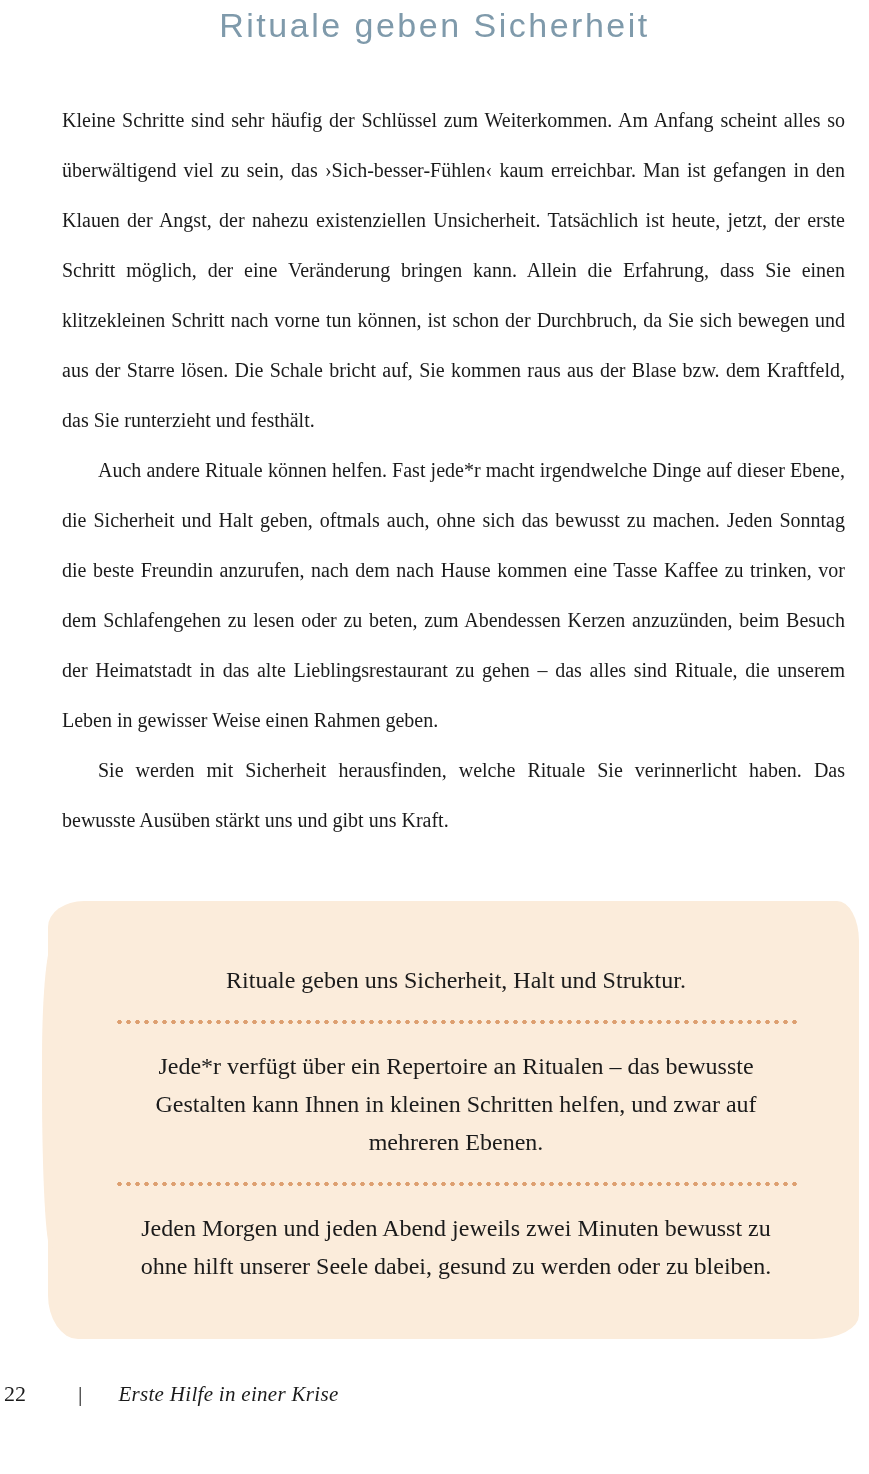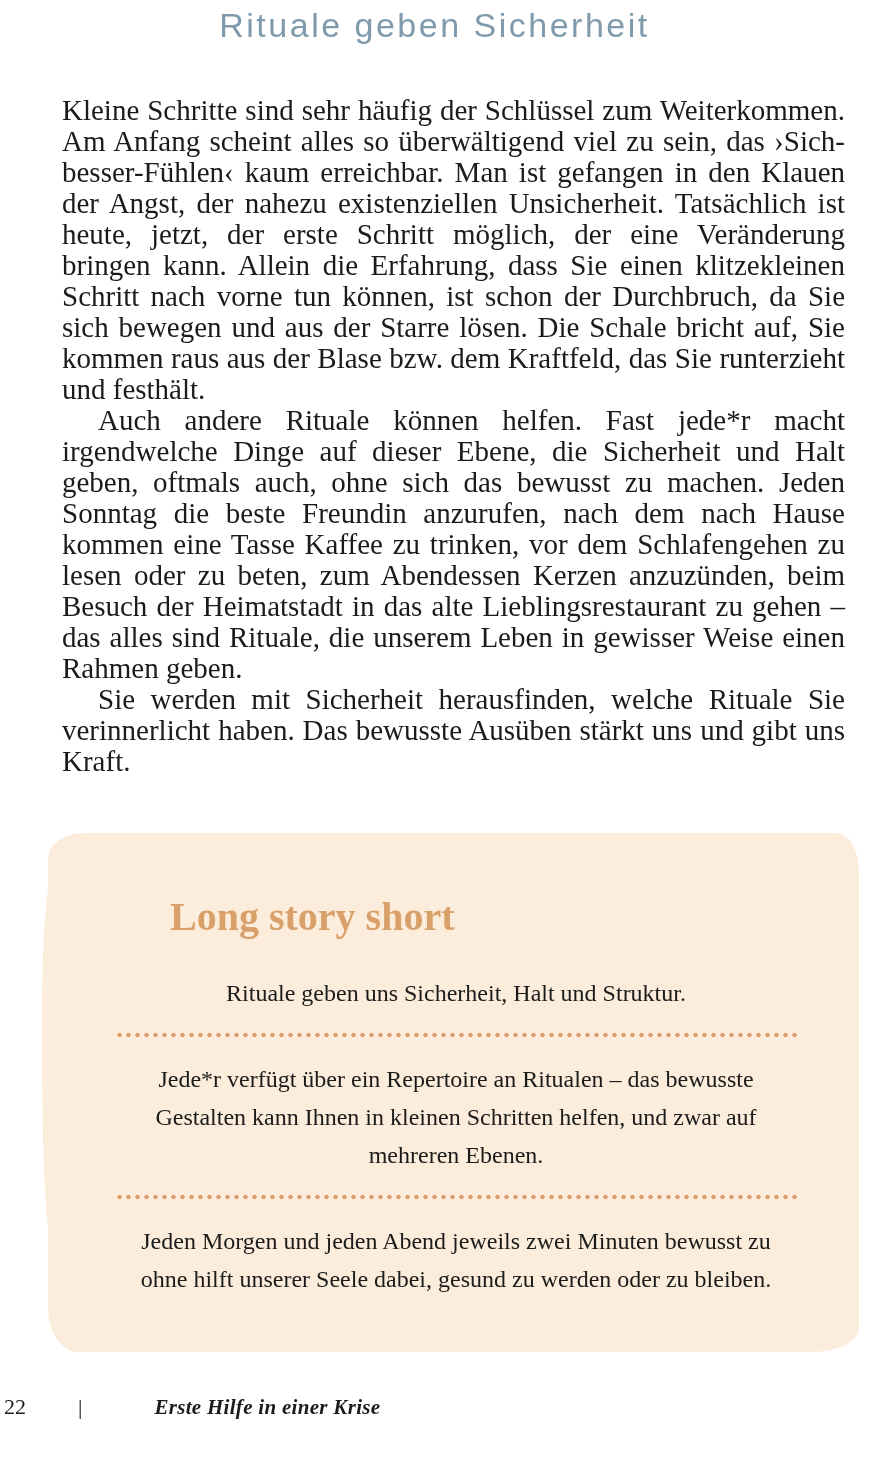--- a/index.html
+++ b/index.html
@@ -23,22 +23,22 @@
     font-weight: normal;
     font-size: 34px;
     letter-spacing: 2.5px;
     color: #7f9aab;
   }
   .body-copy {
     margin: 50px 24px 0 62px;
   }
   .body-copy p {
     margin: 0;
-    font-size: 29px;
-    line-height: 31px;
+    font-size: 20px;
+    line-height: 50px;
     text-align: justify;
     hyphens: auto;
     -webkit-hyphens: auto;
   }
   .body-copy p.indent {
     text-indent: 36px;
   }
   .summary-box {
     position: relative;
     margin: 56px 10px 0 48px;
@@ -95,24 +95,23 @@
   .footer-line .page-number {
     font-family: "Liberation Serif", "DejaVu Serif", serif;
     color: #1b1b1b;
   }
   .footer-line .divider {
     margin: 0 36px 0 52px;
     color: #1b1b1b;
   }
   .footer-line .chapter {
     font-style: italic;
-    font-weight: bold;
+    font-weight: normal;
     font-size: 21px;
     letter-spacing: 0.3px;
-    margin-left: 36px;
   }
   .credit-line {
     position: absolute;
     left: 0;
     right: 0;
     bottom: 14px;
     text-align: center;
     font-family: "Liberation Sans", "DejaVu Sans", sans-serif;
     font-size: 20px;
     color: #111111;
@@ -125,21 +124,20 @@
 
   <h1 class="page-title">Rituale geben Sicherheit</h1>
 
   <div class="body-copy">
     <p>Kleine Schritte sind sehr häufig der Schlüssel zum Weiterkommen. Am Anfang scheint alles so überwältigend viel zu sein, das ›Sich-besser-Fühlen‹ kaum erreichbar. Man ist gefangen in den Klauen der Angst, der nahezu existenziellen Unsicherheit. Tatsächlich ist heute, jetzt, der erste Schritt möglich, der eine Veränderung bringen kann. Allein die Erfahrung, dass Sie einen klitzekleinen Schritt nach vorne tun können, ist schon der Durchbruch, da Sie sich bewegen und aus der Starre lösen. Die Schale bricht auf, Sie kommen raus aus der Blase bzw. dem Kraftfeld, das Sie runterzieht und festhält.</p>
     <p class="indent">Auch andere Rituale können helfen. Fast jede*r macht irgendwelche Dinge auf dieser Ebene, die Sicherheit und Halt geben, oftmals auch, ohne sich das bewusst zu machen. Jeden Sonntag die beste Freundin anzurufen, nach dem nach Hause kommen eine Tasse Kaffee zu trinken, vor dem Schlafengehen zu lesen oder zu beten, zum Abendessen Kerzen anzuzünden, beim Besuch der Heimatstadt in das alte Lieblingsrestaurant zu gehen – das alles sind Rituale, die unserem Leben in gewisser Weise einen Rahmen geben.</p>
     <p class="indent">Sie werden mit Sicherheit herausfinden, welche Rituale Sie verinnerlicht haben. Das bewusste Ausüben stärkt uns und gibt uns Kraft.</p>
   </div>
 
   <div class="summary-box">
-    <h2 class="summary-heading">Long story short</h2>
 
     <p class="summary-item">Rituale geben uns Sicherheit, Halt und Struktur.</p>
 
     <div class="dotted-separator"></div>
 
     <p class="summary-item">Jede*r verfügt über ein Repertoire an Ritualen – das bewusste Gestalten kann Ihnen in kleinen Schritten helfen, und zwar auf mehreren Ebenen.</p>
 
     <div class="dotted-separator"></div>
 
     <p class="summary-item">Jeden Morgen und jeden Abend jeweils zwei Minuten bewusst zu ohne hilft unserer Seele dabei, gesund zu werden oder zu bleiben.</p>

